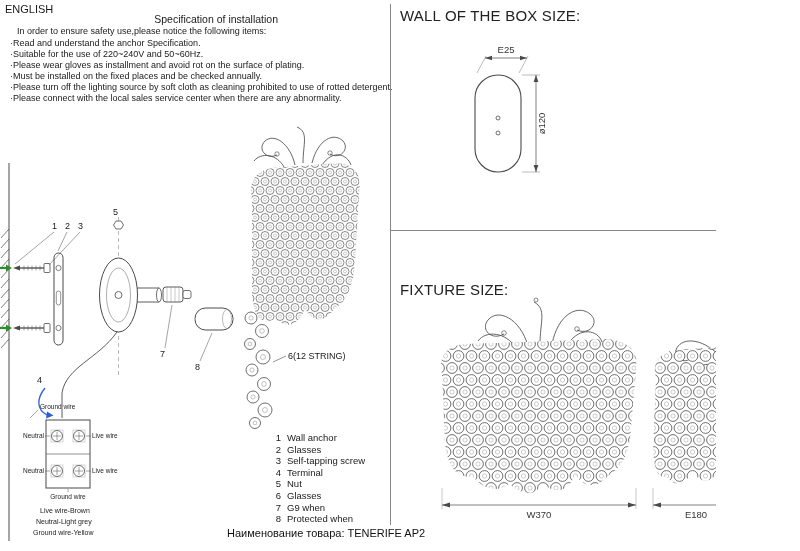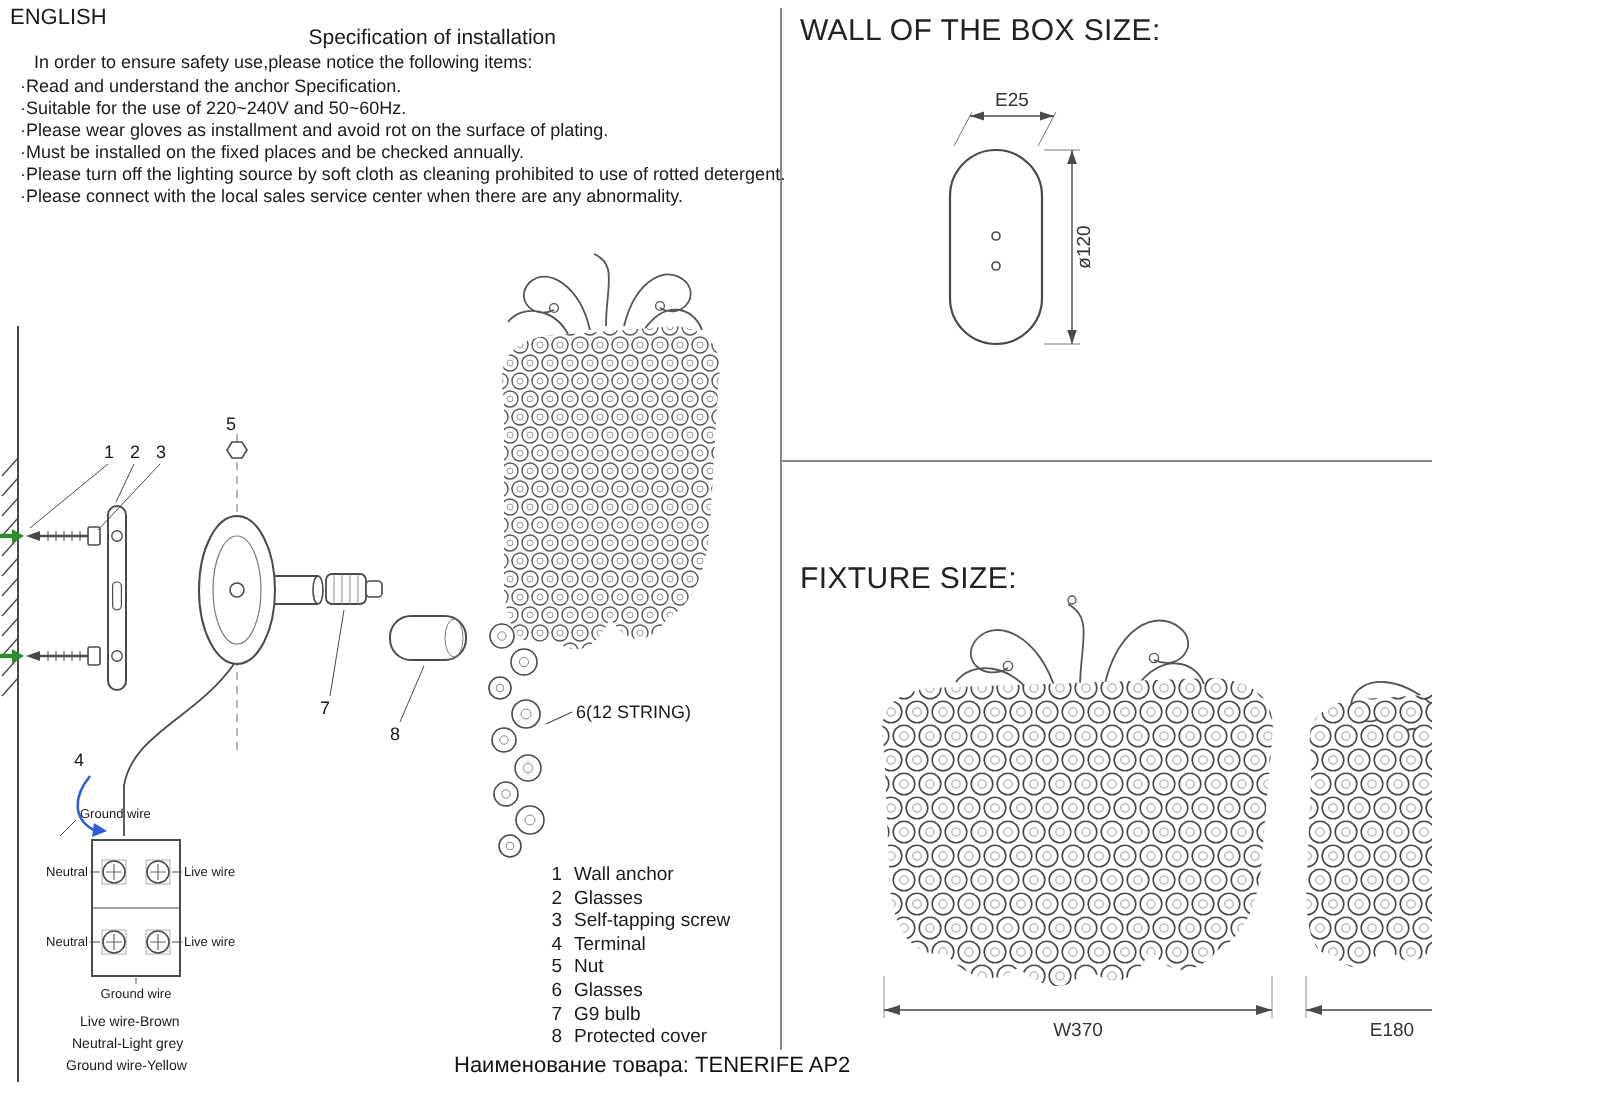--- a/index.html
+++ b/index.html
@@ -223,25 +223,25 @@
     <div class="part-row">
         <span class="part-num">5</span>
         <span>Nut</span>
       </div>
     <div class="part-row">
         <span class="part-num">6</span>
         <span>Glasses</span>
       </div>
     <div class="part-row">
         <span class="part-num">7</span>
-        <span>G9 bulb</span>
+        <span>G9 when</span>
       </div>
     <div class="part-row">
         <span class="part-num">8</span>
-        <span>Protected cover</span>
+        <span>Protected when</span>
       </div>
   </div>
 
   <div class="abs div-v"></div>
   <div class="abs div-h"></div>
 
   <div class="abs sec-title" id="wallbox-title">WALL OF THE BOX SIZE:</div>
   <svg id="wallbox-svg" class="abs" width="180" height="160" viewBox="0 0 180 160">
     <g stroke="#4a4a4a">
       <rect x="45" y="35" width="46" height="97" rx="23" fill="#fff" stroke-width="1.1"></rect>

